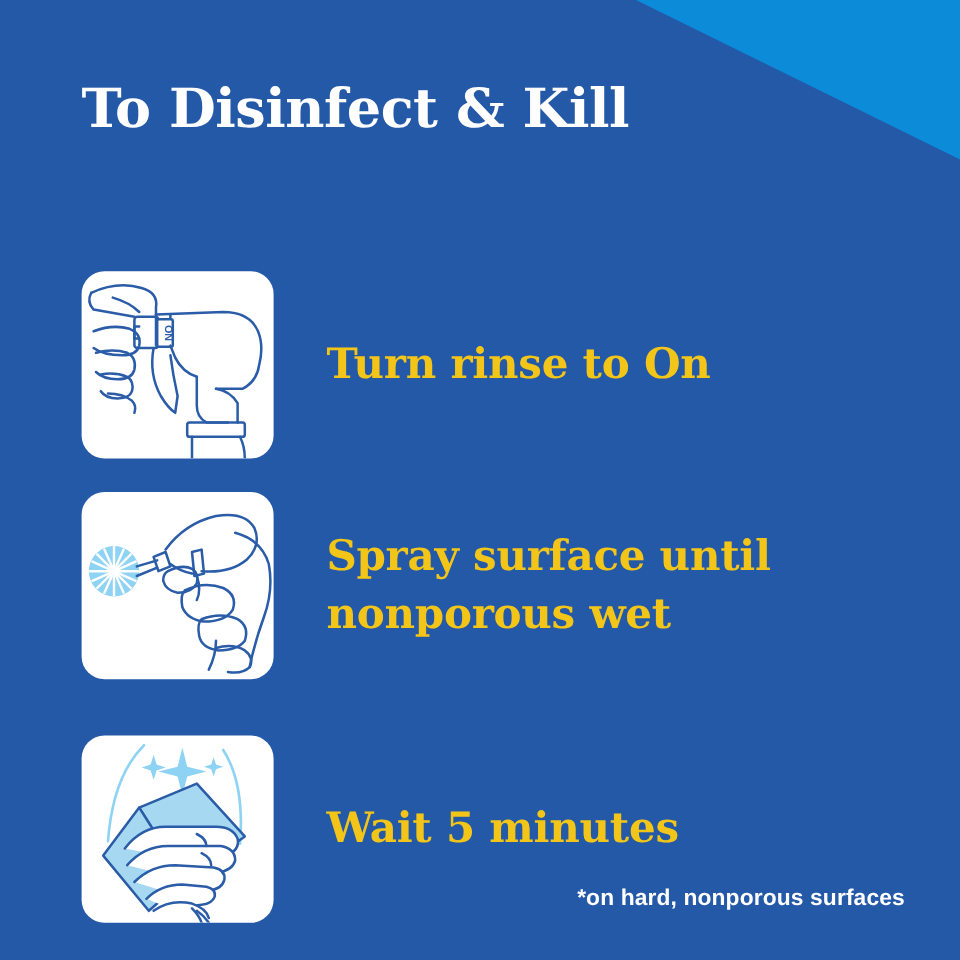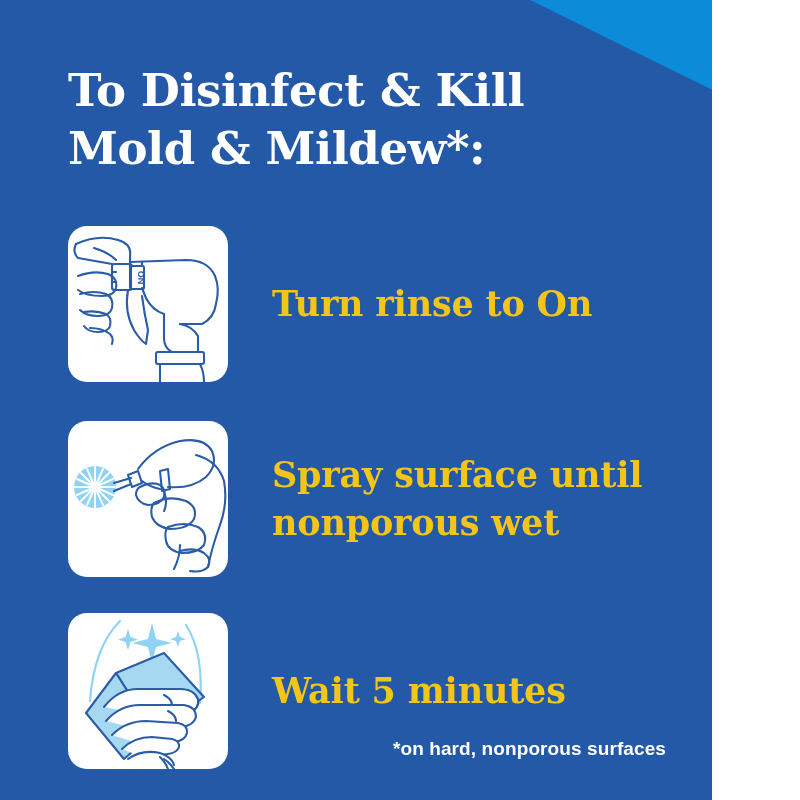--- a/index.html
+++ b/index.html
@@ -8,21 +8,21 @@
   }
   body {
     width: 800px;
     height: 800px;
     overflow: hidden;
     font-family: "Liberation Sans", sans-serif;
   }
 
   #poster {
     position: relative;
-    width: 712px;
+    width: 800px;
     height: 800px;
     background: #2459a8;
     overflow: hidden;
   }
 
   
   #corner-wedge {
     position: absolute;
     top: 0;
     left: 0;
@@ -51,21 +51,21 @@
 
   
   .step {
     position: absolute;
     left: 68px;
     width: 700px;
     display: flex;
     align-items: center;
   }
   #step-0 { top: 226px; }
-  #step-1 { top: 421px; }
+  #step-1 { top: 410px; }
   #step-2 { top: 613px; }
 
   .step-card {
     flex: 0 0 auto;
     width: 160px;
     height: 156px;
     background: #ffffff;
     border-radius: 19px;
     overflow: hidden;
     position: relative;
@@ -108,21 +108,20 @@
 <body>
 
 <div id="poster">
 
   <svg id="corner-wedge" viewBox="0 0 800 800" preserveAspectRatio="none" aria-hidden="true">
     <polygon points="530,0 800,0 800,133" fill="#0c8bd9"></polygon>
   </svg>
 
   <div id="headline">
     <span class="hl-line">To Disinfect &amp; Kill</span>
-    <span class="hl-line">Mold &amp; Mildew*:</span>
   </div>
 
   <div class="step" id="step-0">
     <div class="step-card">
       <svg viewBox="0 0 160 156" aria-hidden="true">
         <g fill="none" stroke="#2a5ca8" stroke-width="2.1" stroke-linecap="round" stroke-linejoin="round">
 
           <path d="M62 36 L118 34 Q140 34 147 50 Q152 62 148 78 Q146 92 134 98 L112 98"></path>
           <path d="M62 36 L62 62 L74 62 L74 36"></path>
 

